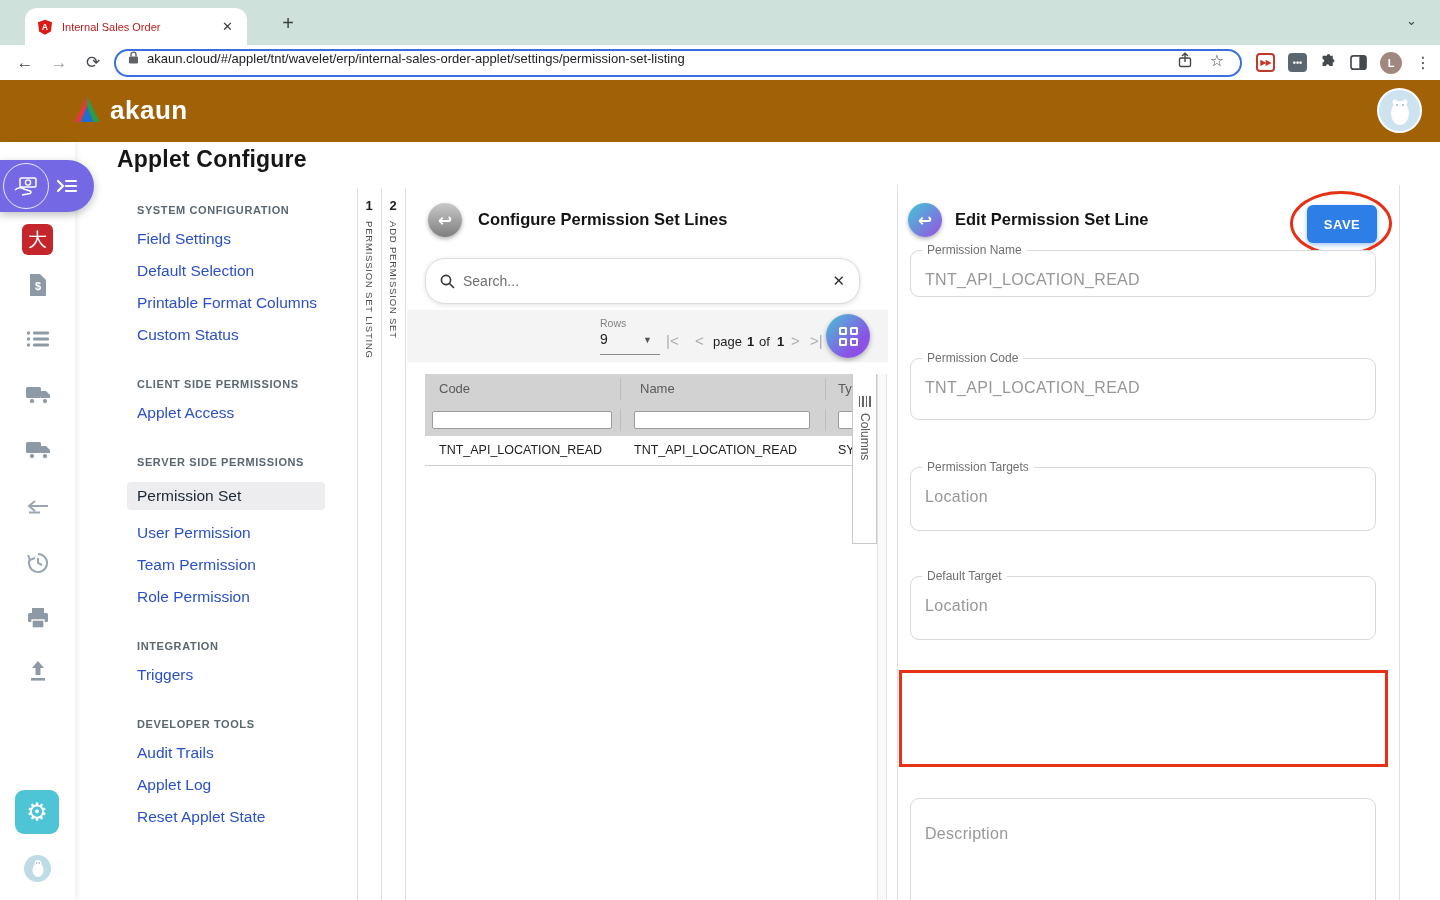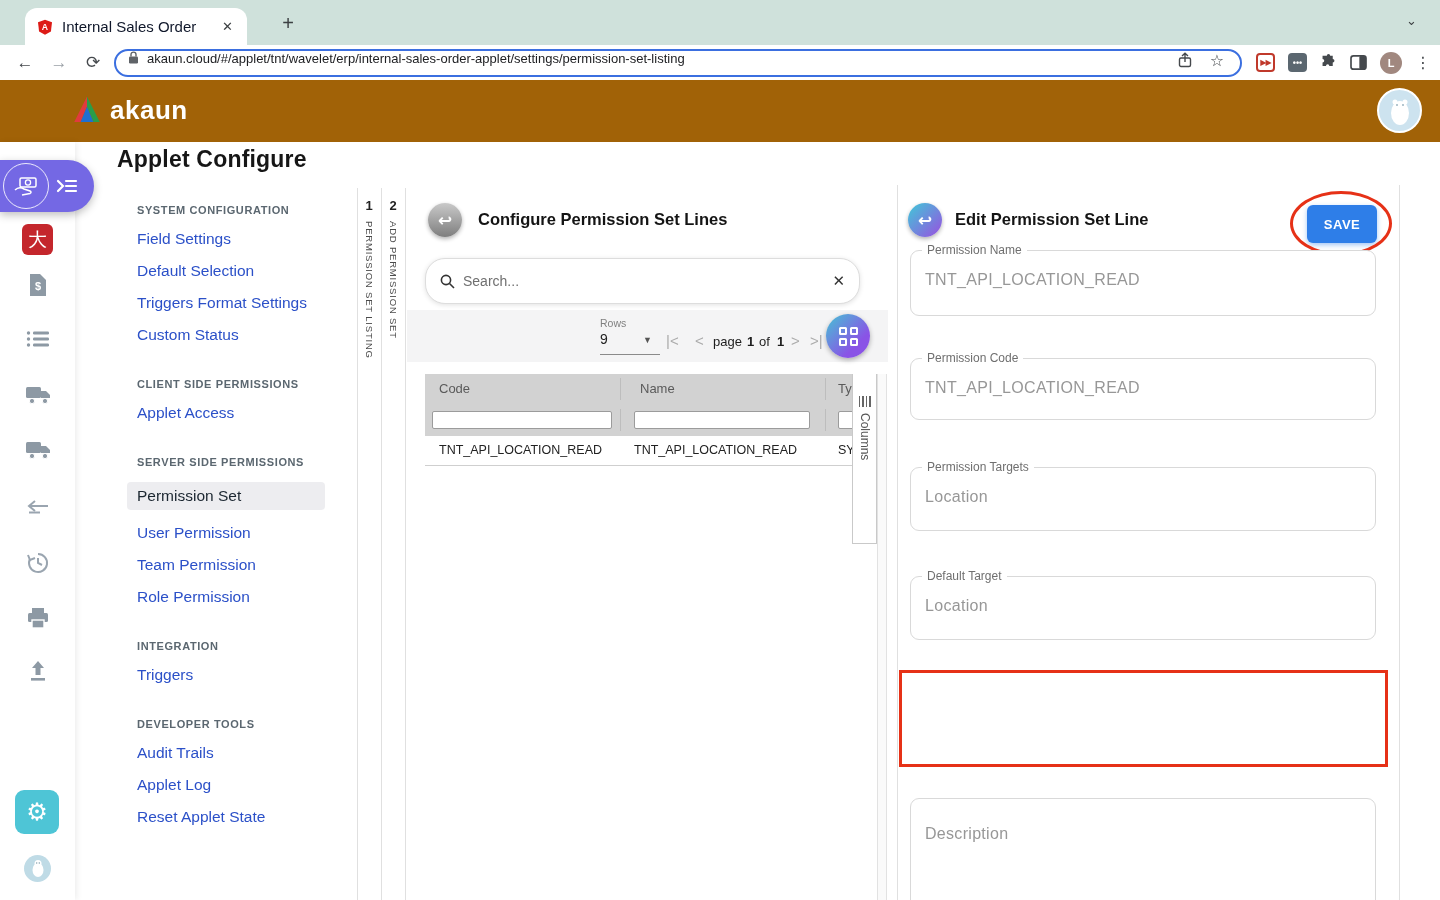--- a/index.html
+++ b/index.html
@@ -3,21 +3,21 @@
 <meta charset="utf-8">
 <style>
   * { margin:0; padding:0; box-sizing:border-box; }
   body { font-family:"Liberation Sans","DejaVu Sans",sans-serif; background:#e9e9e9; }
   .stage { position:relative; width:1440px; height:900px; overflow:hidden; background:#ffffff; }
 
   
   .tabstrip { position:absolute; left:0; top:0; width:1440px; height:45px; background:#cfe1db; }
   .tab { position:absolute; left:25px; top:8px; width:222px; height:37px; background:#ffffff;
          border-radius:12px 12px 0 0; display:flex; align-items:center; padding:0 10px 0 12px; }
-  .tab-title { flex:1; font-size:15px; color:#0f172a; margin-left:9px; white-space:nowrap; overflow:hidden; }
+  .tab-title { flex:1; font-size:11px; color:#b91c1c; margin-left:9px; white-space:nowrap; overflow:hidden; }
   .tab-close { font-size:13px; color:#3c4043; padding:2px 4px; cursor:pointer; }
   .newtab { position:absolute; left:277px; top:12px; font-size:20px; color:#3c4043; width:22px; text-align:center; }
   .tabsearch { position:absolute; left:1406px; top:13px; font-size:13px; color:#3c4043; }
   .toolbar { position:absolute; left:0; top:45px; width:1440px; height:35px; background:#ffffff;
              display:flex; align-items:center; }
   .navbtn { font-size:17px; color:#45494d; width:34px; text-align:center; }
   .navbtn.disabled { color:#9aa0a6; }
   .urlbar { position:relative; width:1128px; height:28px; margin-left:4px; border:2px solid #3b6fe0;
             border-radius:15px; background:#fff; display:flex; align-items:flex-start; padding:0 12px; }
   .url-text { flex:1; font-size:13px; color:#202124; margin-left:8px; white-space:nowrap; overflow:hidden; }
@@ -313,21 +313,21 @@
           <circle cx="6.7" cy="4" r="0.7" fill="#7d9aa8"></circle>
           <circle cx="9.3" cy="4" r="0.7" fill="#7d9aa8"></circle>
         </svg>
     </div>
   </div>
 
   <div class="menu">
     <div class="menu-header">SYSTEM CONFIGURATION</div>
     <div class="menu-link">Field Settings</div>
     <div class="menu-link">Default Selection</div>
-    <div class="menu-link">Triggers Format Settings</div>
+    <div class="menu-link">Printable Format Columns</div>
     <div class="menu-link">Custom Status</div>
     <div class="menu-gap"></div>
     <div class="menu-header">CLIENT SIDE PERMISSIONS</div>
     <div class="menu-link">Applet Access</div>
     <div class="menu-gap"></div>
     <div class="menu-header">SERVER SIDE PERMISSIONS</div>
     <div class="menu-link active">Permission Set</div>
     <div class="menu-link">User Permission</div>
     <div class="menu-link">Team Permission</div>
     <div class="menu-link">Role Permission</div>
@@ -427,21 +427,21 @@
   <div class="vdivider" style="left:897px; top:185px; height:715px"></div>
   <div class="vdivider" style="left:1399px; top:185px; height:715px"></div>
 
   <div class="back-grad">
     <span class="back-arrow">↩</span>
   </div>
   <div class="panel-title" style="left:955px; top:210px">Edit Permission Set Line</div>
   <button class="save-btn">SAVE</button>
   <div class="red-ellipse"></div>
 
-  <div class="field" style="top:250px; height:66px">
+  <div class="field" style="top:250px; height:47px">
     <span class="field-label">Permission Name</span>
     <div class="field-value">TNT_API_LOCATION_READ</div>
   </div>
   <div class="field" style="top:358px; height:62px">
     <span class="field-label">Permission Code</span>
     <div class="field-value">TNT_API_LOCATION_READ</div>
   </div>
   <div class="field" style="top:467px; height:64px">
     <span class="field-label">Permission Targets</span>
     <div class="field-value">Location</div>

